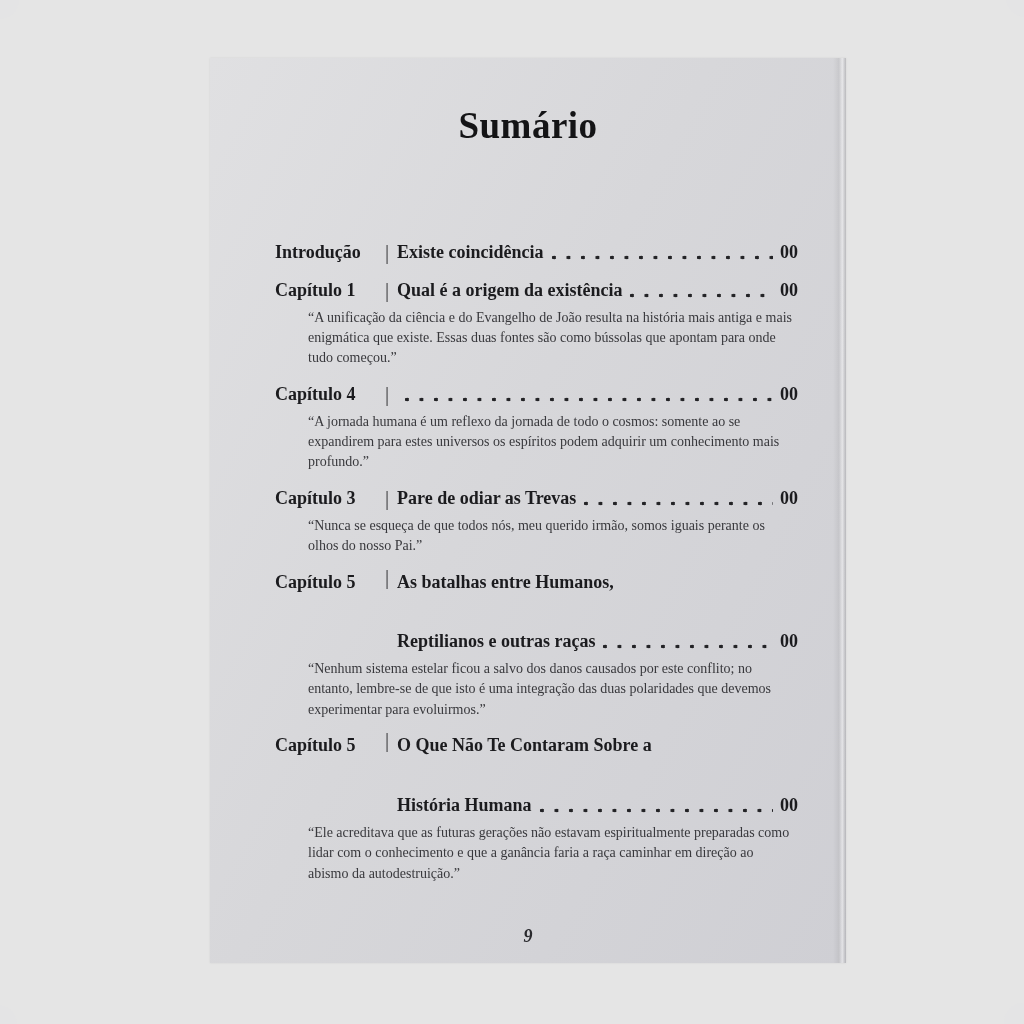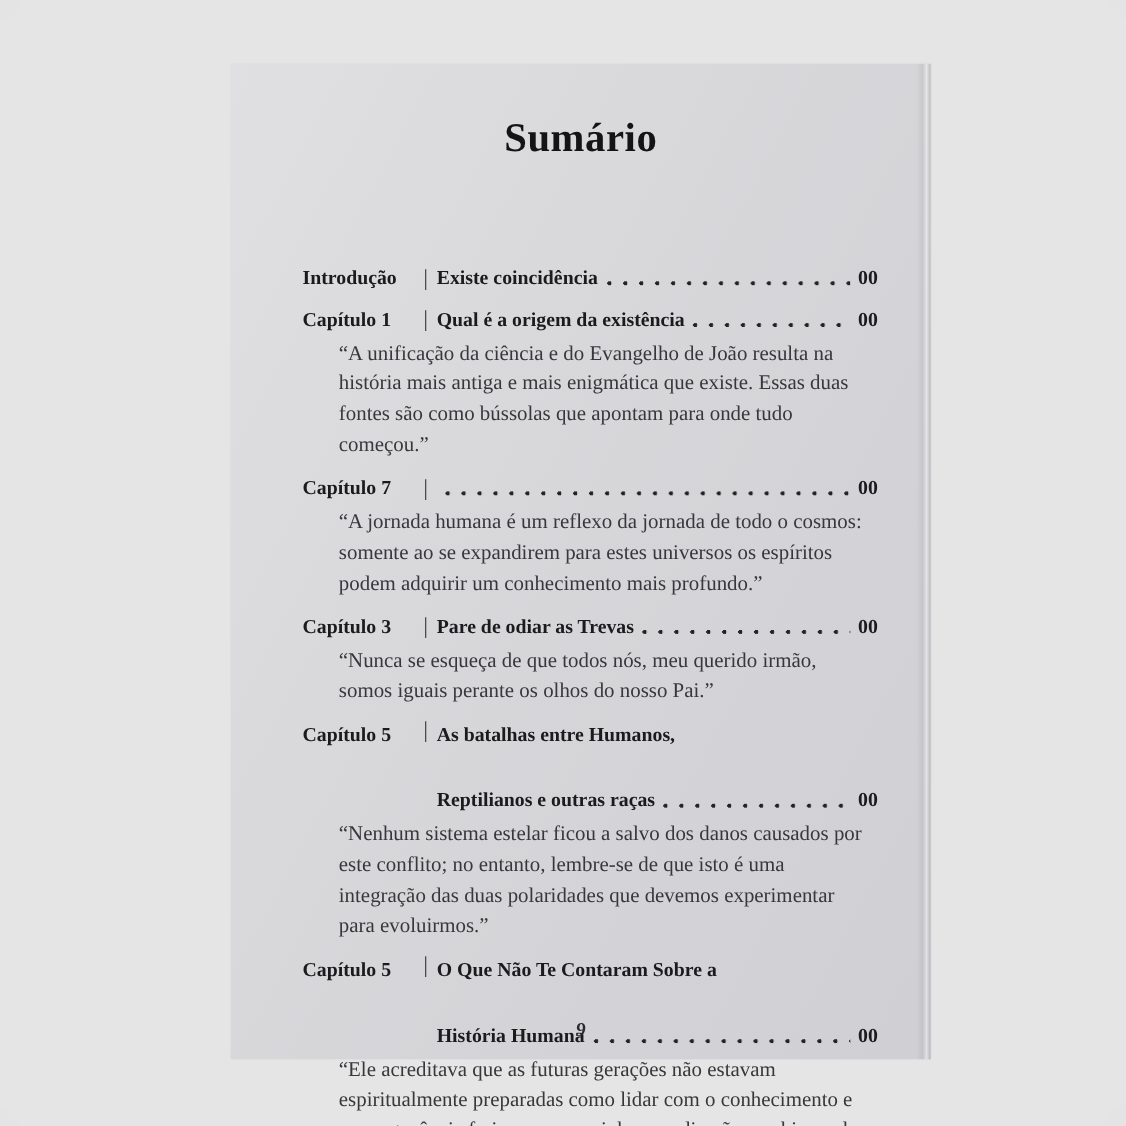--- a/index.html
+++ b/index.html
@@ -37,21 +37,21 @@
   .tline { display: flex; align-items: flex-end; }
   .tline-text { white-space: nowrap; }
   .leader { flex: 1 1 auto; align-self: flex-end; height: 7px; min-width: 28px;
             margin: 0 7px 4px 7px;
             background-image: radial-gradient(circle at 3px 3.5px, #232326 1.8px, transparent 2.1px);
             background-size: 14.5px 7px; background-repeat: repeat-x; }
   .pagenum { white-space: nowrap; }
   .tline2:empty, .quote:empty { display: none; }
   .tline2-wrap { display: flex; align-items: baseline; margin-top: 36px; }
 
-  .quote { margin: 5px 6px 0 33px; font-weight: normal; font-size: 19px;
+  .quote { margin: 5px 6px 0 33px; font-weight: normal; font-size: 14px;
            line-height: 1.46; color: #38383c; }
 
   .folio { position: absolute; left: 0; right: 0; bottom: 16px; text-align: center;
            font-style: italic; font-weight: bold; font-size: 18px; color: #2a2a2e; }
 </style>
 </head>
 <body>
 
 <div class="frame">
 
@@ -87,21 +87,21 @@
             <span class="tline-text">Qual é a origem da existência</span>
             <span class="leader"></span>
             <span class="pagenum">00</span>
           </span>
         </div>
         <div class="quote">“A unificação da ciência e do Evangelho de João resulta na história mais antiga e mais enigmática que existe. Essas duas fontes são como bússolas que apontam para onde tudo começou.”</div>
       </div>
 
       <div class="entry">
         <div class="entry-head">
-          <span class="entry-label">Capítulo 7</span>
+          <span class="entry-label">Capítulo 4</span>
           <span class="entry-bar">|</span>
           <span class="tline">
             <span class="leader"></span>
             <span class="pagenum">00</span>
           </span>
         </div>
         <div class="quote">“A jornada humana é um reflexo da jornada de todo o cosmos: somente ao se expandirem para estes universos os espíritos podem adquirir um conhecimento mais profundo.”</div>
       </div>
 
       <div class="entry">

